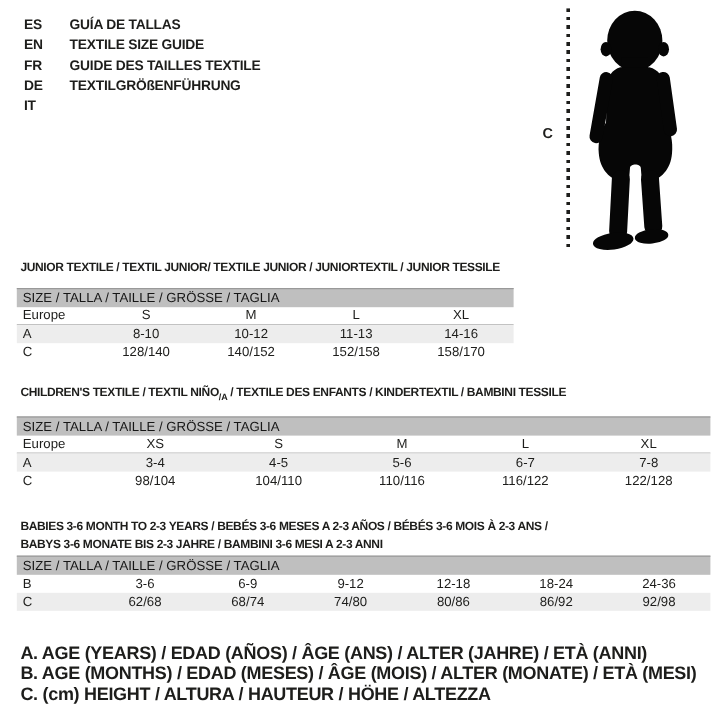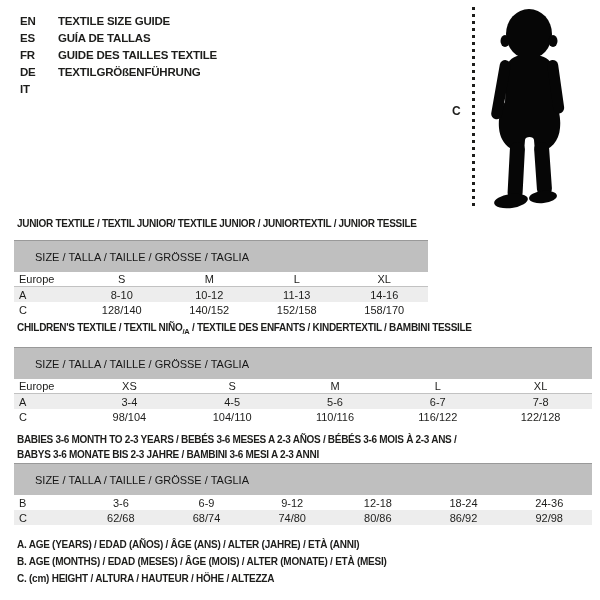--- a/index.html
+++ b/index.html
@@ -25,45 +25,45 @@
   .sec-title .subsc{font-size:7.5px;position:relative;top:2.5px;letter-spacing:-0.2px;}
   #t1-title{left:17px;top:218px;}
   #t2-title{left:17px;top:322px;}
   #t3-title{left:17px;top:432px;line-height:15px;}
   
   .size-table{position:absolute;left:14px;font-size:11px;}
   #table1{top:240px;width:414px;}
   #table2{top:347px;width:578px;}
   #table3{top:463px;width:578px;}
   .thead{
-    height:32px;background:var(--table_header_bg,#bfbfbf);display:flex;align-items:center;
-    padding-left:21px;box-sizing:border-box;border-top:1px solid #999;color:#161616;
+    height:16px;background:var(--table_header_bg,#bfbfbf);display:flex;align-items:center;
+    padding-left:5px;box-sizing:border-box;border-top:1px solid #999;color:#161616;
   }
   .trow{display:flex;height:15px;align-items:center;}
   .trow.shaded{background:var(--table_row_alt_bg,#ededed);}
   .trow.euro{border-bottom:1px solid #c2c2c2;box-sizing:border-box;justify-content:center;}
   .rlabel{width:64px;flex:0 0 64px;padding-left:5px;box-sizing:border-box;}
   .cell{flex:1;text-align:center;}
   
   .legend{position:absolute;left:17px;top:536px;}
-  .legend-line{height:17px;display:flex;align-items:center;font-weight:bold;font-size:10px;letter-spacing:-0.25px;white-space:nowrap;}
+  .legend-line{height:17px;display:flex;align-items:center;font-weight:bold;font-size:15px;letter-spacing:-0.25px;white-space:nowrap;}
 </style>
 </head>
 <body>
 
 <div class="canvas">
 
   <div class="lang-block">
     <div class="lang-row">
+      <span class="lang-code">ES</span>
+      <span class="lang-label">GUÍA DE TALLAS</span>
+    </div>
+    <div class="lang-row">
       <span class="lang-code">EN</span>
       <span class="lang-label">TEXTILE SIZE GUIDE</span>
-    </div>
-    <div class="lang-row">
-      <span class="lang-code">ES</span>
-      <span class="lang-label">GUÍA DE TALLAS</span>
     </div>
     <div class="lang-row">
       <span class="lang-code">FR</span>
       <span class="lang-label">GUIDE DES TAILLES TEXTILE</span>
     </div>
     <div class="lang-row">
       <span class="lang-code">DE</span>
       <span class="lang-label">TEXTILGRÖßENFÜHRUNG</span>
     </div>
     <div class="lang-row">

